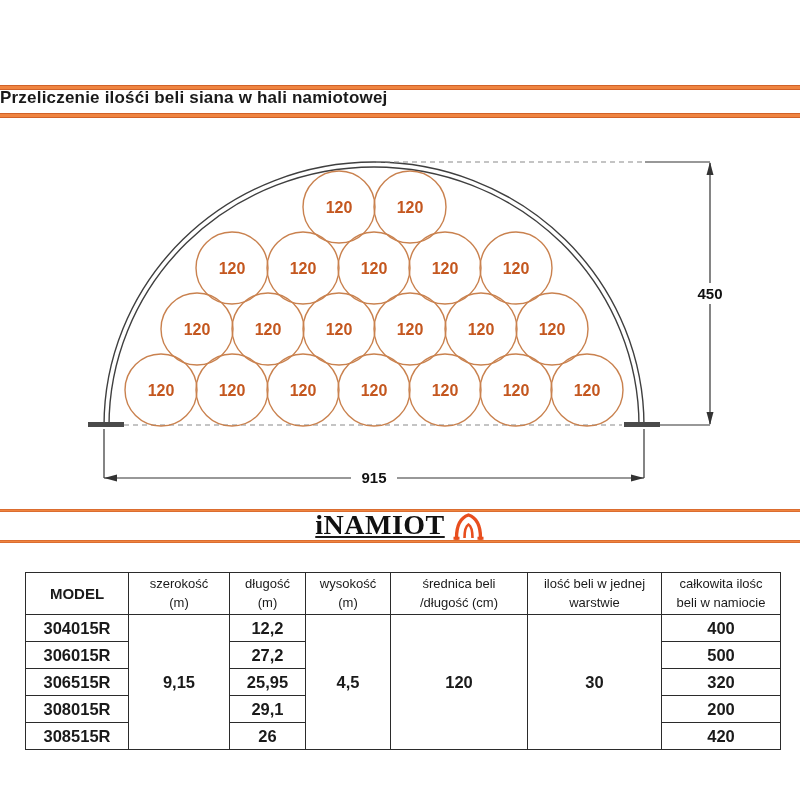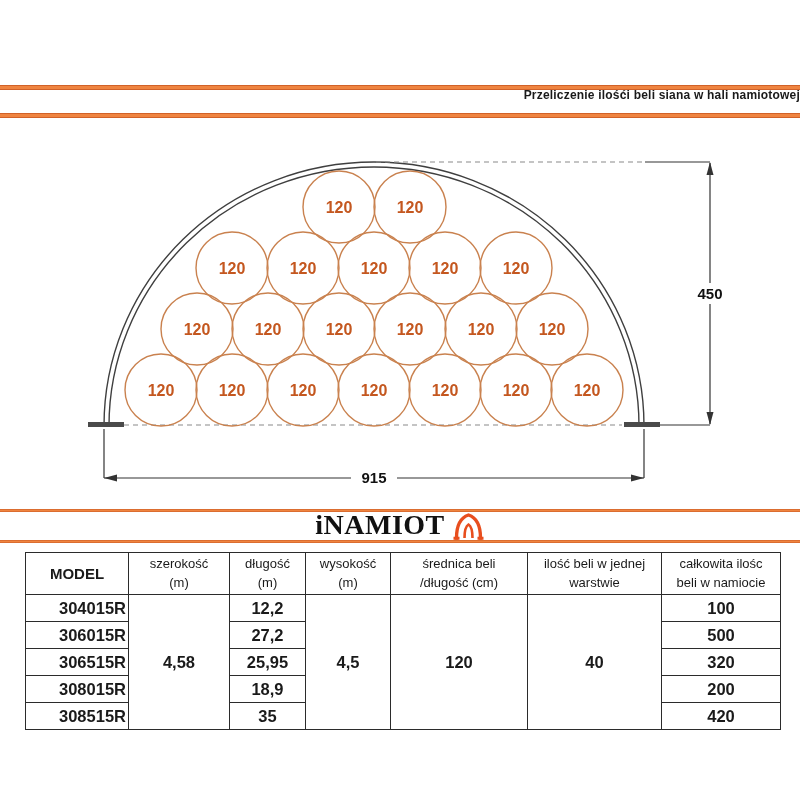--- a/index.html
+++ b/index.html
@@ -1,44 +1,44 @@
 <!DOCTYPE html>
 <html><head>
 <meta charset="utf-8">
 <style>
   html,body{margin:0;padding:0;background:#fff;}
   .page{position:relative;width:800px;height:800px;background:#fff;overflow:hidden;
         font-family:"Liberation Sans",sans-serif;color:#1a1a1a;}
   .rule{position:absolute;left:0;right:0;height:5px;
         background:linear-gradient(to bottom,#c2511c,#ef8440 30%,#ef8440 70%,#c2511c);}
-  .title{position:absolute;top:88px;left:0;right:0;text-align:right;
-         font-size:12px;font-weight:bold;letter-spacing:.2px;}
+  .title{position:absolute;top:88px;left:0;right:0;text-align:left;
+         font-size:17px;font-weight:bold;letter-spacing:.2px;}
   .diagram-svg{position:absolute;top:0;left:0;}
   .arch{fill:none;stroke:#3f3f3f;stroke-width:1.4;}
   .foot{fill:#4a4a4a;}
   .dash{stroke:#8a8a8a;stroke-width:1.2;stroke-dasharray:5 4;fill:none;}
   .thin{stroke:#333;stroke-width:1.2;fill:none;}
   .arr{fill:#333;stroke:none;}
   .bale{fill:none;stroke:#c9814e;stroke-width:1.4;}
   .bale-num{fill:#c4571f;font-family:"Liberation Sans",sans-serif;font-weight:bold;
             font-size:16px;text-anchor:middle;}
   .dim{fill:#111;font-family:"Liberation Sans",sans-serif;font-weight:bold;
        font-size:15px;text-anchor:middle;}
   .logo-row{position:absolute;top:511px;left:0;right:0;height:28px;
-            display:flex;align-items:center;justify-content:center;gap:7px;}
+            display:flex;align-items:center;justify-content:center;gap:7px;text-decoration:underline;}
   .logo-text{font-family:"Liberation Serif",serif;font-weight:bold;font-size:28px;
              line-height:1;color:#111;letter-spacing:0.5px;}
-  table.spec{position:absolute;top:552px;left:25px;width:755px;border-collapse:collapse;
+  table.spec{position:absolute;top:572px;left:25px;width:755px;border-collapse:collapse;
              table-layout:fixed;}
   table.spec th,table.spec td{border:1.5px solid #2b2b2b;text-align:center;
              vertical-align:middle;padding:0 2px;overflow:hidden;font-weight:bold;}
   table.spec th{font-weight:normal;font-size:13px;line-height:1.4;height:41px;}
   table.spec th.model-h{font-weight:bold;font-size:15px;}
   table.spec td{font-size:16.5px;height:26px;}
-  table.spec td.model{font-weight:bold;text-align:right;}
+  table.spec td.model{font-weight:bold;}
 </style>
 </head>
 <body>
 
 <div class="page">
 
   <div class="rule" style="top:85px"></div>
   <div class="title">Przeliczenie ilośći beli siana w hali namiotowej</div>
   <div class="rule" style="top:113px"></div>
 
@@ -142,43 +142,43 @@
           <th>długość<br>(m)</th>
           <th>wysokość<br>(m)</th>
           <th>średnica beli<br>/długość (cm)</th>
           <th>ilość beli w jednej<br>warstwie</th>
           <th>całkowita ilośc<br>beli w namiocie</th>
         </tr>
       </thead>
     <tbody id="spec-body">
         <tr>
           <td class="model">304015R</td>
-          <td rowspan="5">4,58</td>
+          <td rowspan="5">9,15</td>
           <td>12,2</td>
           <td rowspan="5">4,5</td>
           <td rowspan="5">120</td>
-          <td rowspan="5">40</td>
-          <td>100</td>
+          <td rowspan="5">30</td>
+          <td>400</td>
         </tr>
         <tr>
           <td class="model">306015R</td>
           <td>27,2</td>
           <td>500</td>
         </tr>
         <tr>
           <td class="model">306515R</td>
           <td>25,95</td>
           <td>320</td>
         </tr>
         <tr>
           <td class="model">308015R</td>
-          <td>18,9</td>
+          <td>29,1</td>
           <td>200</td>
         </tr>
         <tr>
           <td class="model">308515R</td>
-          <td>35</td>
+          <td>26</td>
           <td>420</td>
         </tr>
       </tbody>
   </table>
 
 </div>
 
 </body></html>

